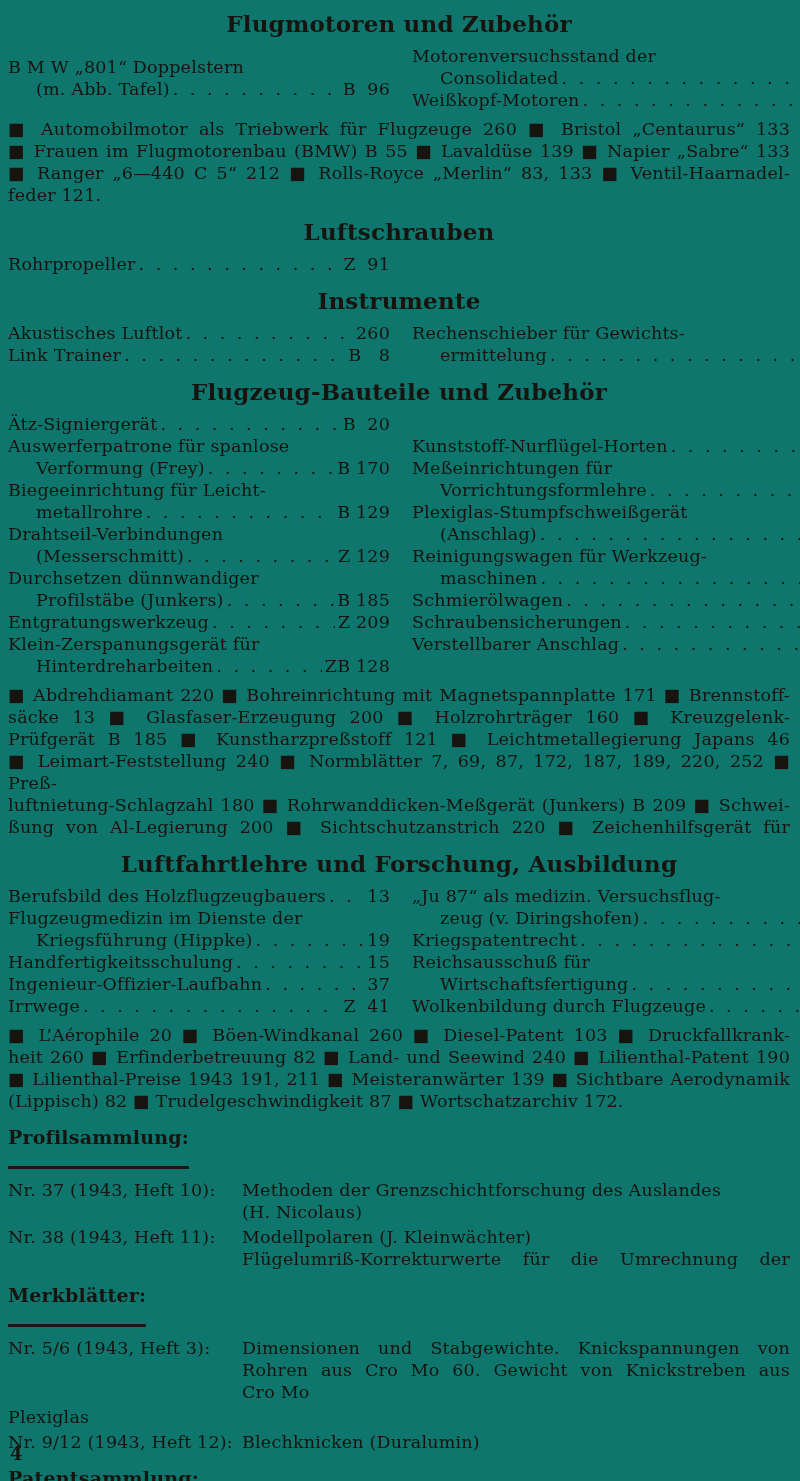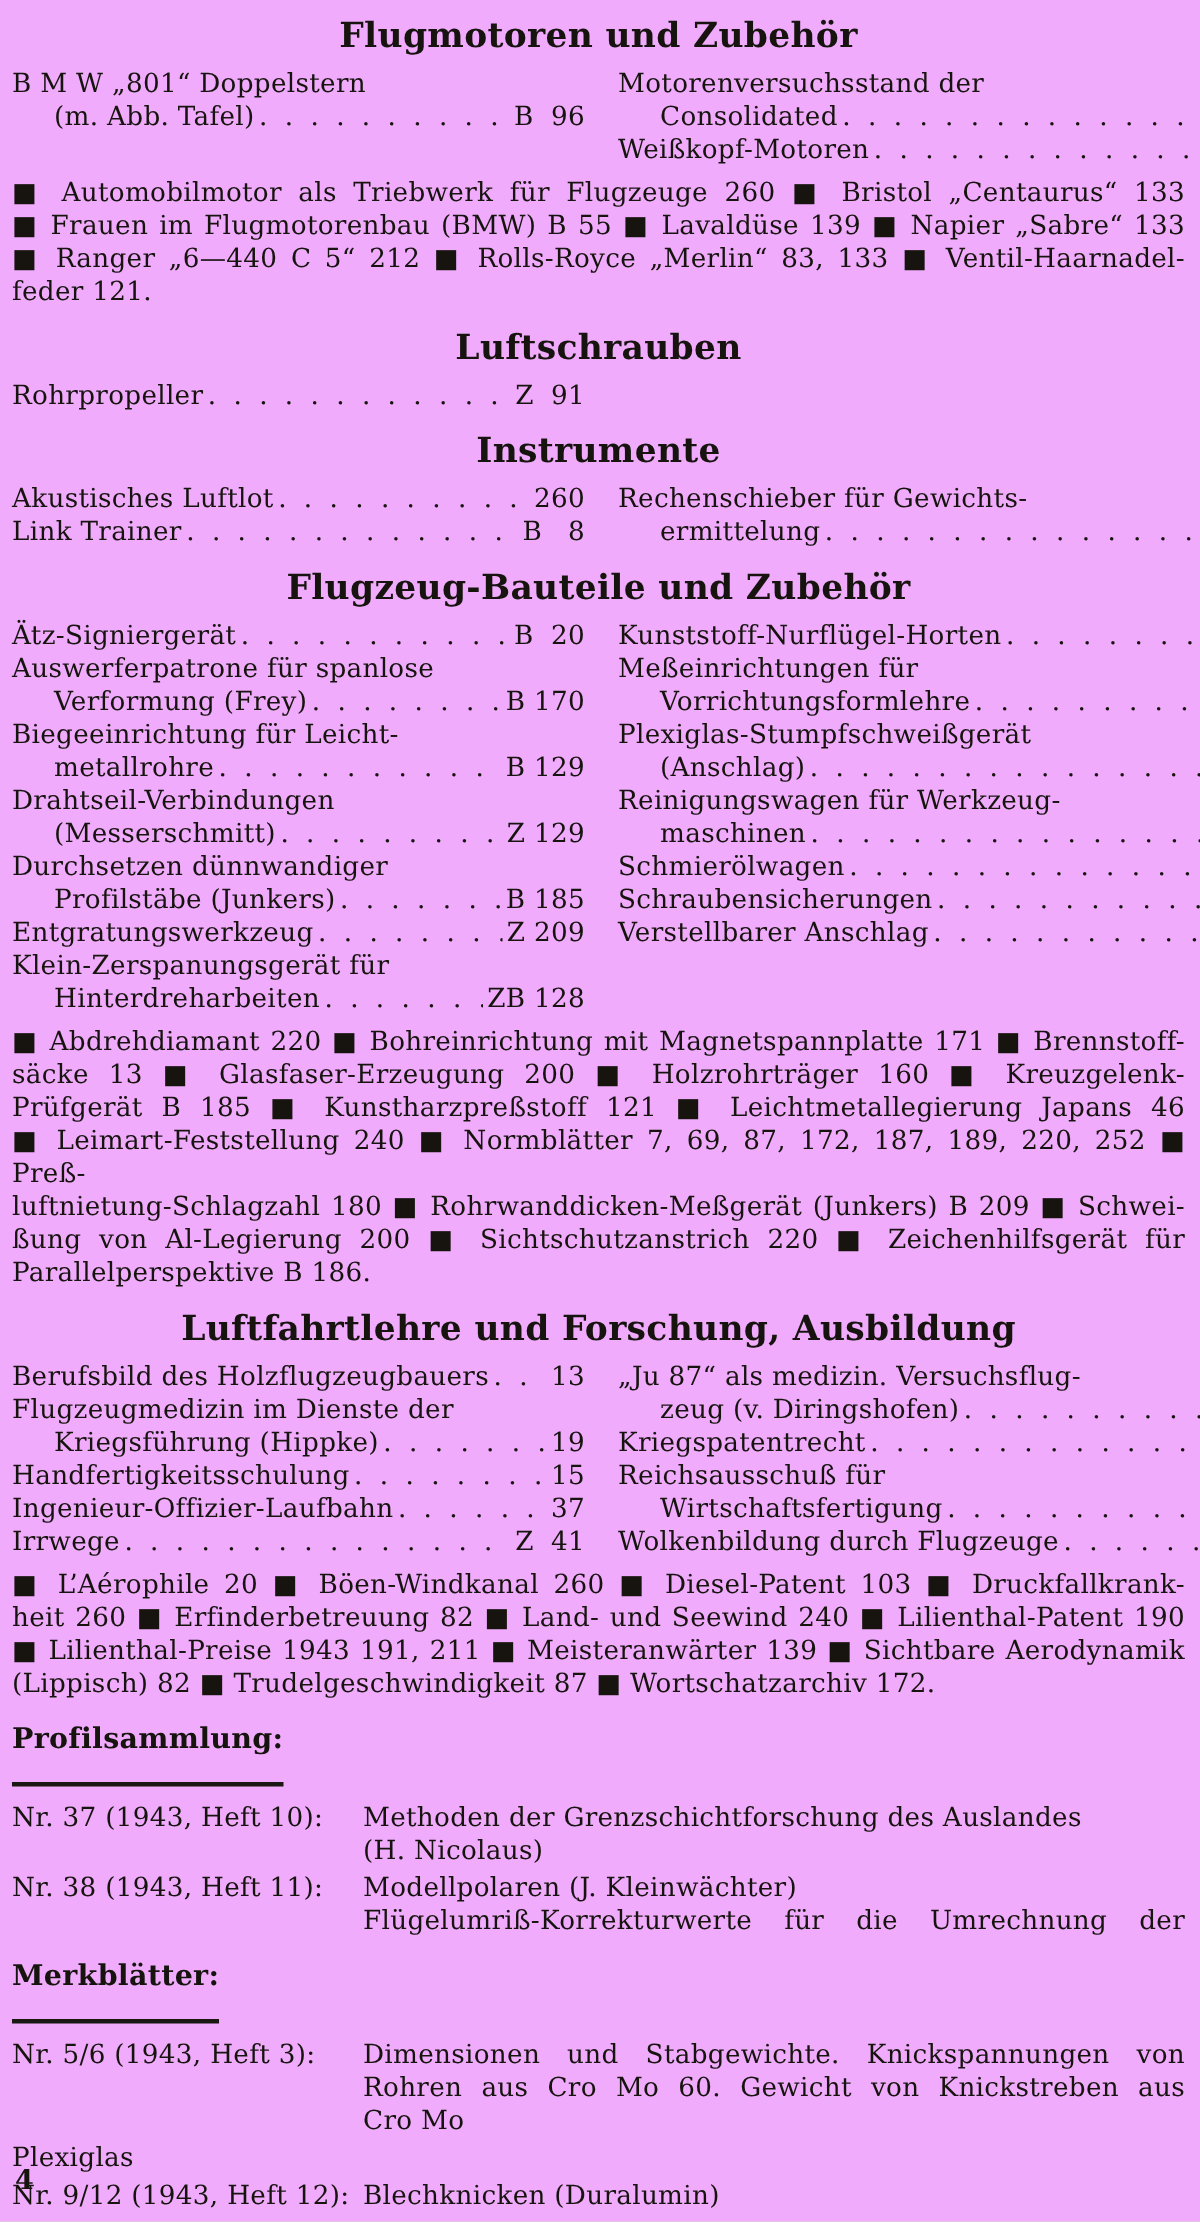--- a/index.html
+++ b/index.html
@@ -1,25 +1,25 @@
 <!DOCTYPE html>
 <html><head>
 <meta charset="utf-8">
 <style>
   html,body{margin:0;padding:0;background:#dddad4;}
   .page{
     width:800px;height:1481px;box-sizing:border-box;position:relative;overflow:hidden;
-    background:#f0abfc;color:#17140f;
+    background:#0f766e;color:#17140f;
     font-family:"DejaVu Serif", serif;
     font-size:17.5px;line-height:22px;letter-spacing:0.2px;
     padding:8px 10px 0 8px;margin:0 auto;
   }
   .sec-title{font-size:23px;font-weight:bold;text-align:center;line-height:28px;margin:12px 0 7px;}
   .sec-title.first{margin-top:2px;}
-  .cols{display:flex;}
+  .cols{display:flex;align-items:center;}
   .col.left{flex:0 0 382px;width:382px;}
   .col.right{flex:1;margin-left:22px;}
   .irow{display:flex;align-items:baseline;}
   .irow.ind{padding-left:28px;}
   .etext{white-space:pre;}
   .leader{flex:1 1 auto;overflow:hidden;white-space:nowrap;min-width:6px;margin:0 3px;}
   .leader::after{content:" .  .  .  .  .  .  .  .  .  .  .  .  .  .  .  .  .  .  .  .  .  .  .  .  .  .  .  .  .  .";letter-spacing:3px;}
   .ref{white-space:pre;}
   .bullets{margin:7px 0 2px;}
   .jline{text-align:justify;text-align-last:justify;}
@@ -209,21 +209,20 @@
           </div>
         </div>
     </div>
     <div class="bullets">
         <div class="jline">■ Abdrehdiamant 220  ■ Bohreinrichtung mit Magnetspannplatte 171  ■ Brennstoff-</div>
         <div class="jline">säcke 13  ■ Glasfaser-Erzeugung 200  ■ Holzrohrträger 160  ■ Kreuzgelenk-</div>
         <div class="jline">Prüfgerät B 185  ■ Kunstharzpreßstoff 121  ■ Leichtmetallegierung Japans 46</div>
         <div class="jline">■ Leimart-Feststellung 240 ■ Normblätter 7, 69, 87, 172, 187, 189, 220, 252 ■ Preß-</div>
         <div class="jline">luftnietung-Schlagzahl 180 ■ Rohrwanddicken-Meßgerät (Junkers) B 209 ■ Schwei-</div>
         <div class="jline">ßung von Al-Legierung 200  ■ Sichtschutzanstrich 220  ■ Zeichenhilfsgerät für</div>
-        <div class="jline last">Parallelperspektive B 186.</div>
       </div>
   </section>
 
   <section>
     <h2 class="sec-title">Luftfahrtlehre und Forschung, Ausbildung</h2>
     <div class="cols">
       <div class="col left">
           <div class="irow">
             <span class="etext">Berufsbild des Holzflugzeugbauers</span>
             <span class="leader"></span>

